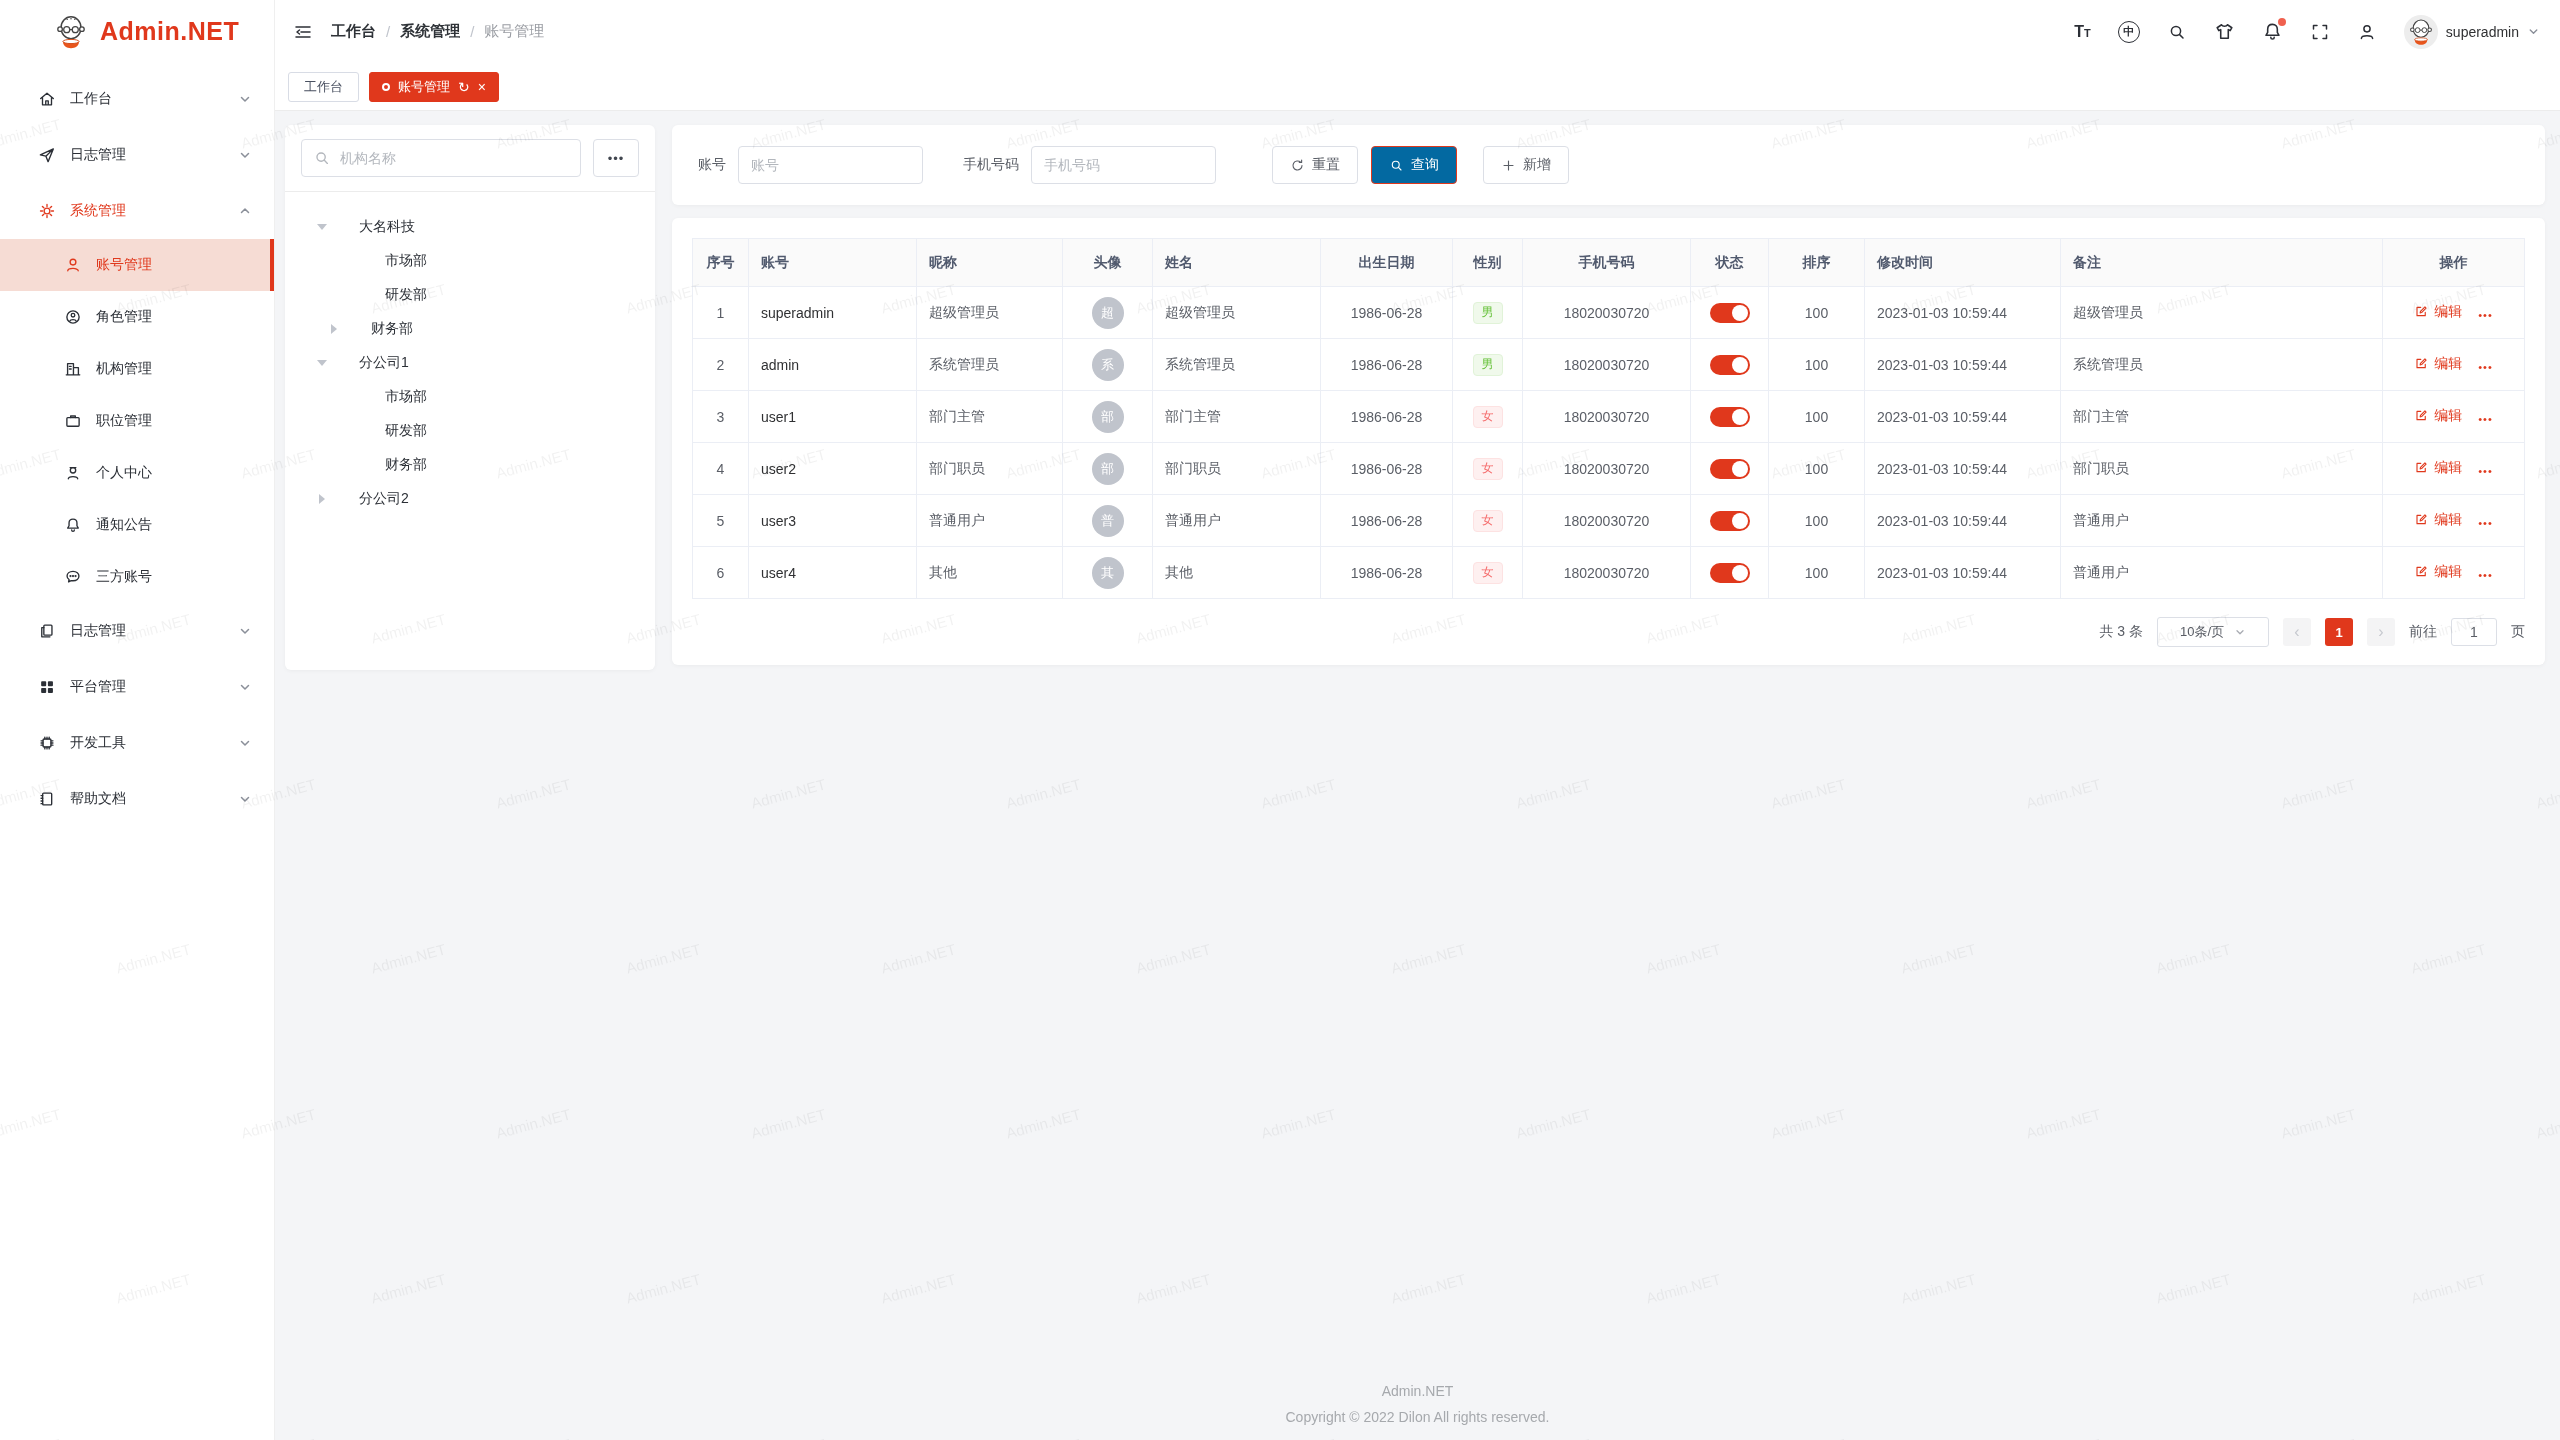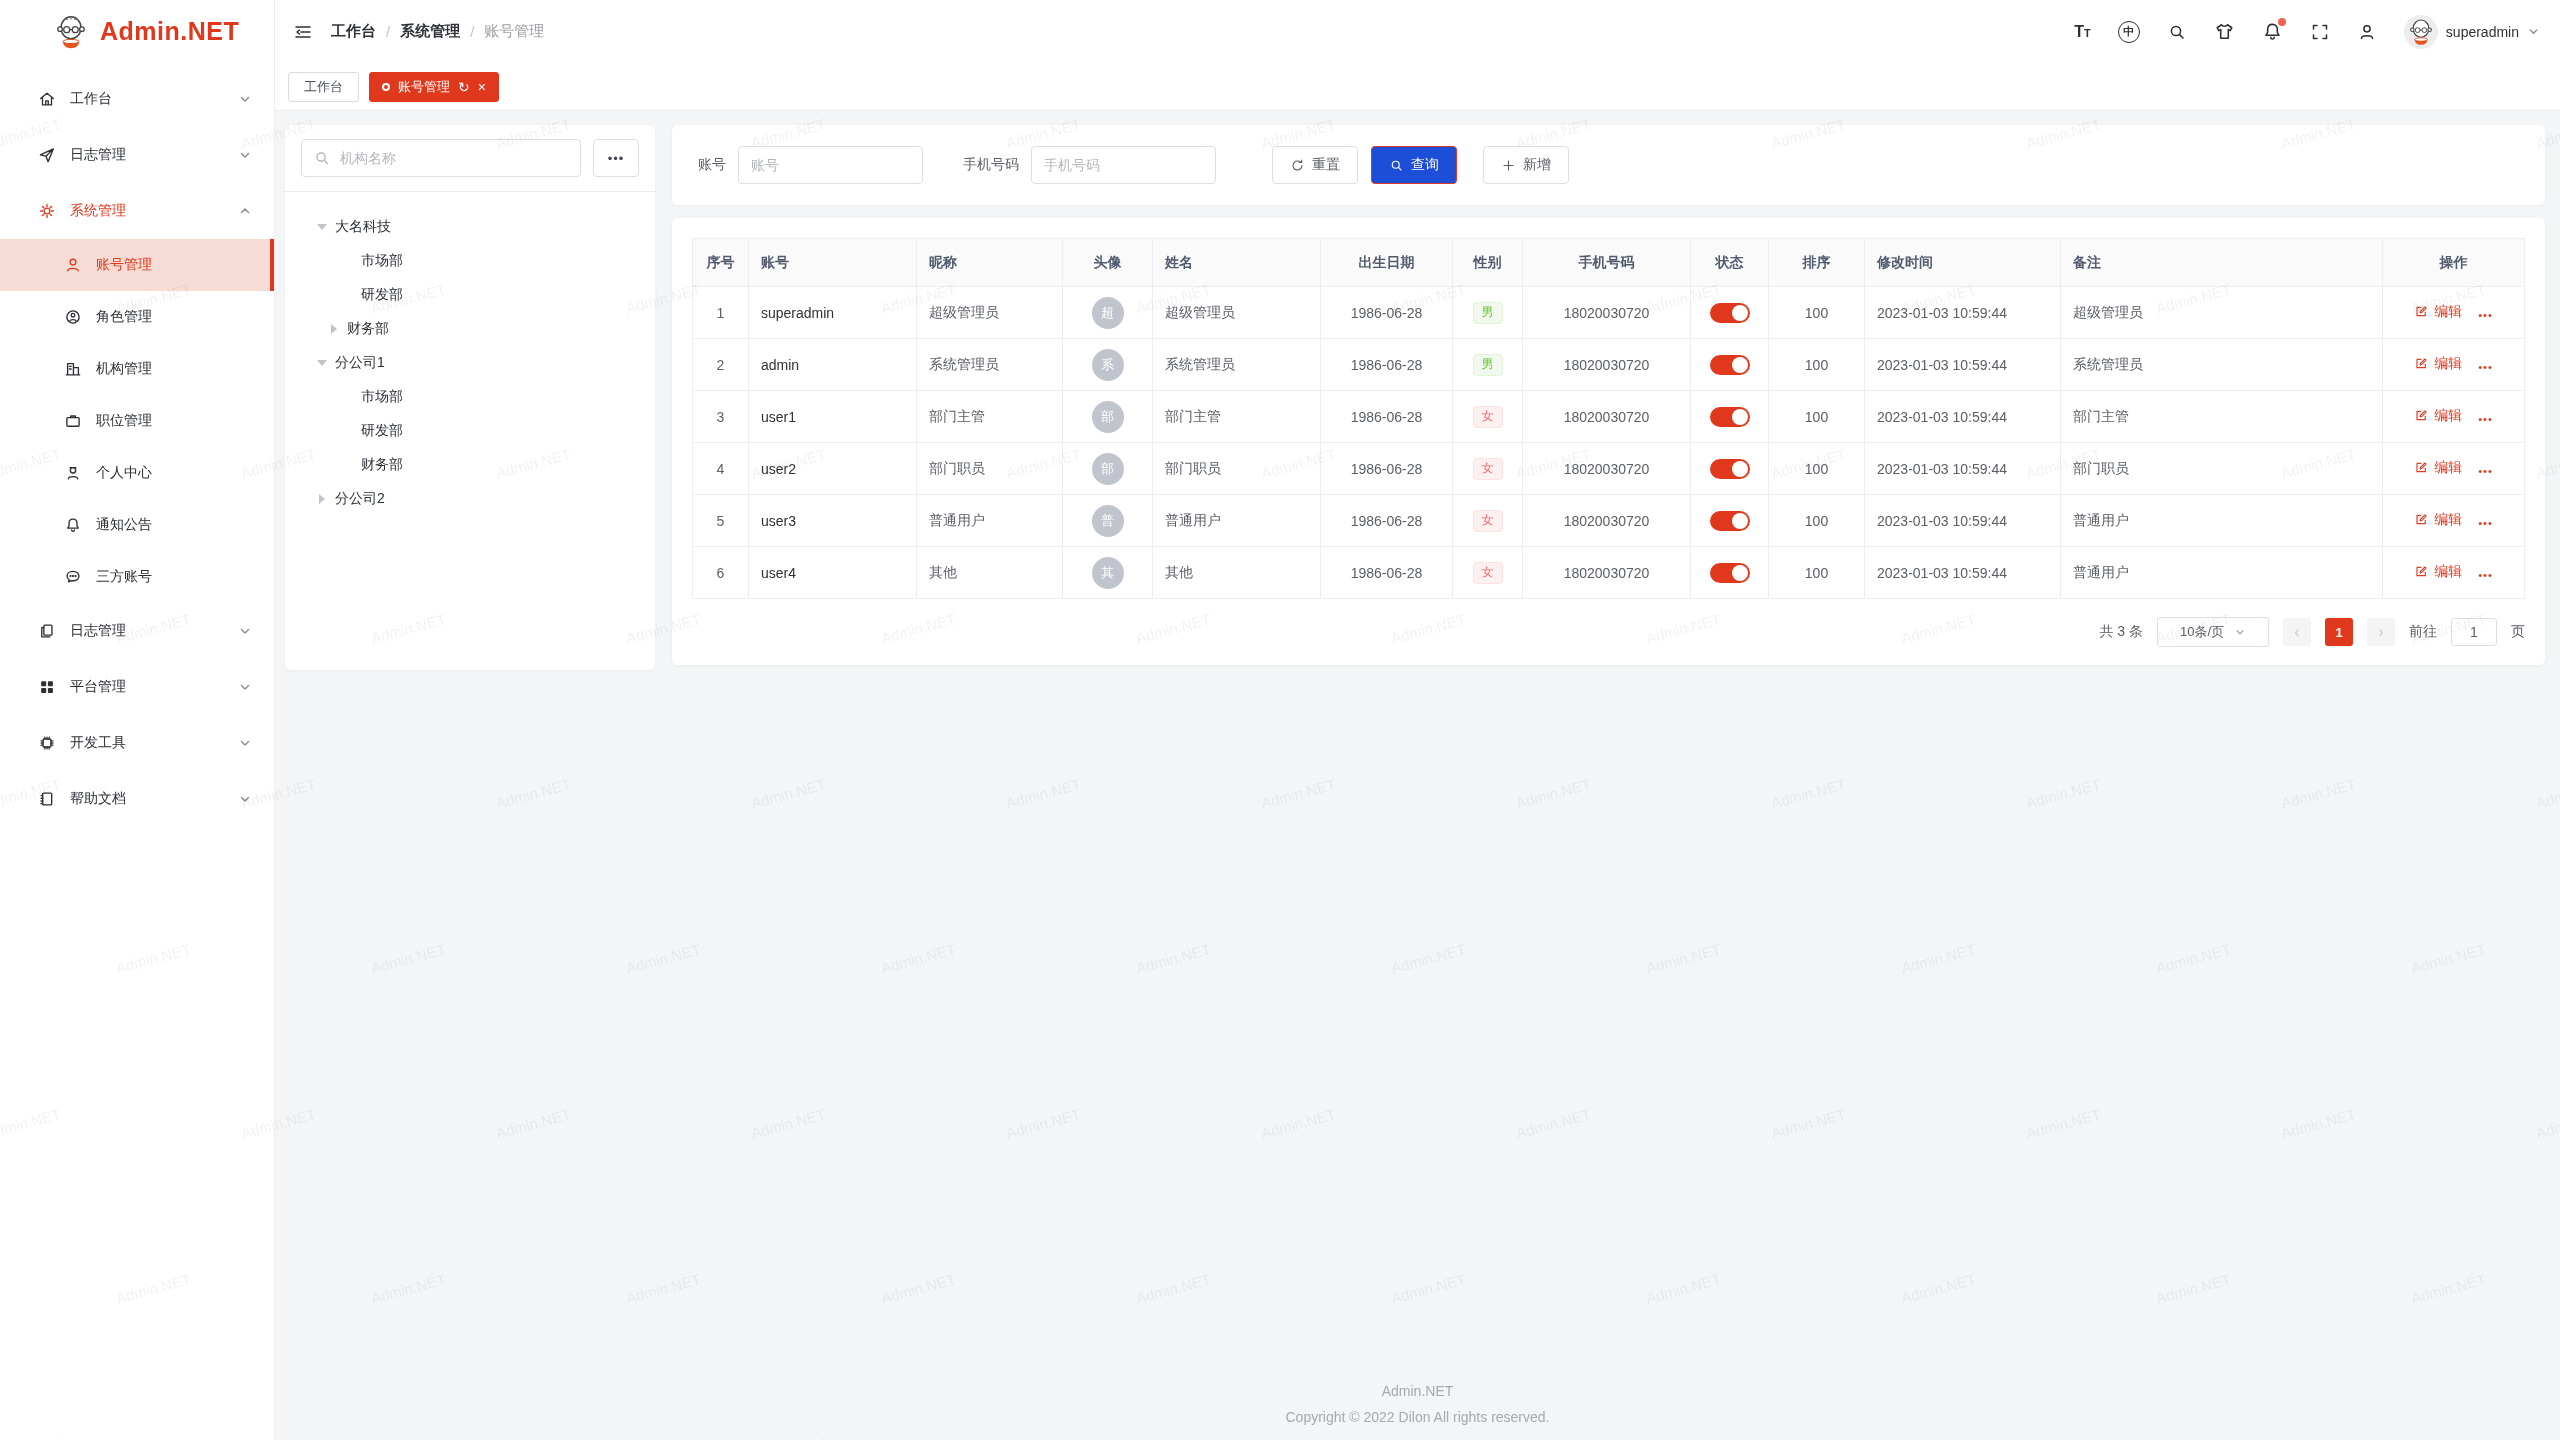--- a/index.html
+++ b/index.html
@@ -57,37 +57,37 @@
 
   .tree-card { width:370px; height:545px; padding:14px 16px; flex:none; }
   .tree-top { display:flex; gap:12px; }
   .search-wrap { position:relative; flex:1; }
   .search-wrap svg { position:absolute; left:12px; top:10px; color:#b3b7bd; }
   .search-input { width:100%; height:38px; border:1px solid #dcdfe6; border-radius:4px; padding:0 10px 0 38px; font-size:14px; color:#303133; outline:none; font-family:inherit; }
   .search-input::placeholder { color:#b3b7bd; }
   .more-btn { width:46px; height:38px; border:1px solid #dcdfe6; border-radius:4px; background:#fff; display:flex; align-items:center; justify-content:center; font-size:13px; letter-spacing:1px; color:#41464f; cursor:pointer; }
   .tree-divider { border-top:1px solid #ececec; margin:14px -16px 0; }
   .tree { margin-top:18px; }
-  .tnode { height:34px; display:flex; align-items:center; font-size:14px; color:#2b2f36; cursor:pointer; }
+  .tnode { height:34px; display:flex; align-items:center; font-size:14px; color:#2b2f36; cursor:pointer;gap:24px; }
   .tnode .caret { width:14px; display:flex; justify-content:center; margin-right:6px; }
   .tnode.root { padding-left:14px; }
   .tnode.child { padding-left:40px; }
   .caret-down { width:0; height:0; border-left:5px solid transparent; border-right:5px solid transparent; border-top:6px solid #c0c4cc; }
   .caret-right { width:0; height:0; border-top:5px solid transparent; border-bottom:5px solid transparent; border-left:6px solid #c0c4cc; }
 
   .right-col { flex:1; display:flex; flex-direction:column; gap:13px; }
   .filter-card { height:80px; display:flex; align-items:center; padding:0 26px; }
   .f-label { font-size:14px; color:#5a5e66; margin-right:12px; }
   .f-input { width:185px; height:38px; border:1px solid #dcdfe6; border-radius:4px; padding:0 12px; font-size:14px; outline:none; font-family:inherit; }
   .f-input::placeholder { color:#b3b7bd; }
   .gap40 { width:40px; flex:none; }
   .gap56 { width:56px; flex:none; }
   .btn { height:38px; border-radius:4px; display:inline-flex; align-items:center; gap:7px; font-size:14px; padding:0 17px; cursor:pointer; border:1px solid #dcdfe6; background:#fff; color:#5a5e66; font-family:inherit; }
   .btn + .btn { margin-left:13px; }
-  .btn.primary { background:#1d4ed8; border-color:#e0381c; color:#fff; }
+  .btn.primary { background:#0369a1; border-color:#e0381c; color:#fff; }
   .btn.add { margin-left:26px; }
 
   .table-card { padding:20px 20px 18px; display:flex; flex-direction:column; }
   table { width:100%; border-collapse:collapse; table-layout:fixed; }
   th,td { border:1px solid #ebeef5; font-size:14px; padding:0 12px; }
   th { height:48px; background:#fafafa; color:#515a6e; font-weight:600; }
   td { height:52px; color:#5a5e66; }
   .c-center { text-align:center;margin-top:19px; }
   .c-left { text-align:left; }
   td.acct { color:#303133; }

